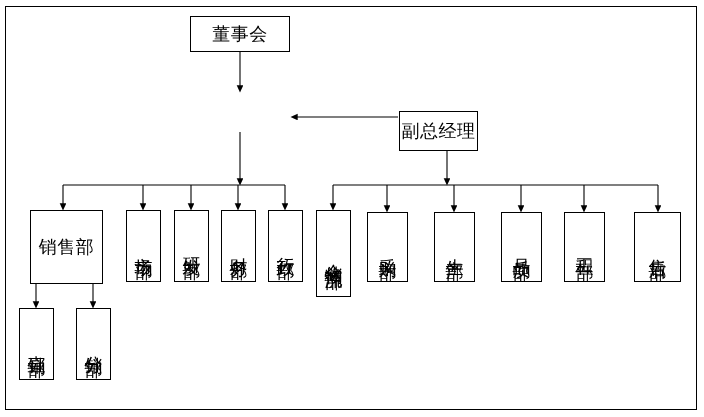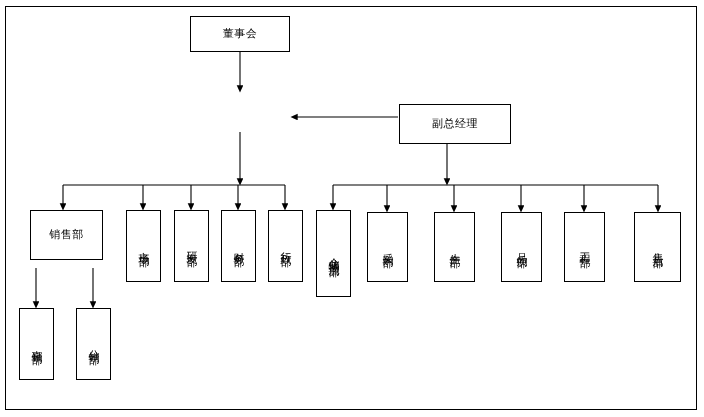--- a/index.html
+++ b/index.html
@@ -33,21 +33,21 @@
   }
   .node {
     position: absolute;
     border: 1px solid #000000;
     background: #ffffff;
     box-sizing: border-box;
     display: flex;
     align-items: center;
     justify-content: center;
     color: #000000;
-    font-size: 11px;
+    font-size: 18px;
     line-height: 1.05;
     letter-spacing: 0.5px;
     white-space: pre;
   }
   .node.vert {
     writing-mode: vertical-rl;
     text-orientation: upright;
     letter-spacing: 2px;
     line-height: 1.0;
   }
@@ -92,22 +92,22 @@
       <line x1="521" y1="185" x2="521" y2="206" marker-end="url(#ah)"></line>
       <line x1="584" y1="185" x2="584" y2="206" marker-end="url(#ah)"></line>
       <line x1="658" y1="185" x2="658" y2="206" marker-end="url(#ah)"></line>
 
       <line x1="36" y1="268" x2="36" y2="302" marker-end="url(#ah)"></line>
       <line x1="93" y1="268" x2="93" y2="302" marker-end="url(#ah)"></line>
     </g>
   </svg>
 
   <div class="node" style="left: 190px; top: 16px; width: 100px; height: 36px;">董事会</div>
-  <div class="node" style="left: 399px; top: 104px; width: 112px; height: 40px;">副总经理</div>
-  <div class="node" style="left: 30px; top: 210px; width: 73px; height: 50px;">销售部</div>
+  <div class="node" style="left: 399px; top: 111px; width: 79px; height: 40px;">副总经理</div>
+  <div class="node" style="left: 30px; top: 210px; width: 73px; height: 74px;">销售部</div>
   <div class="node vert" style="left: 126px; top: 210px; width: 35px; height: 72px;">市场部</div>
   <div class="node vert" style="left: 174px; top: 210px; width: 35px; height: 72px;">研发部</div>
   <div class="node vert" style="left: 221px; top: 210px; width: 35px; height: 72px;">财务部</div>
   <div class="node vert" style="left: 268px; top: 210px; width: 35px; height: 72px;">行政部</div>
   <div class="node vert" style="left: 316px; top: 210px; width: 35px; height: 87px;">仓储物流部</div>
   <div class="node vert" style="left: 367px; top: 212px; width: 41px; height: 70px;">采购部</div>
   <div class="node vert" style="left: 434px; top: 212px; width: 41px; height: 70px;">生产部</div>
   <div class="node vert" style="left: 501px; top: 212px; width: 41px; height: 70px;">品质部</div>
   <div class="node vert" style="left: 564px; top: 212px; width: 41px; height: 70px;">工程部</div>
   <div class="node vert" style="left: 634px; top: 212px; width: 47px; height: 70px;">售后部</div>

